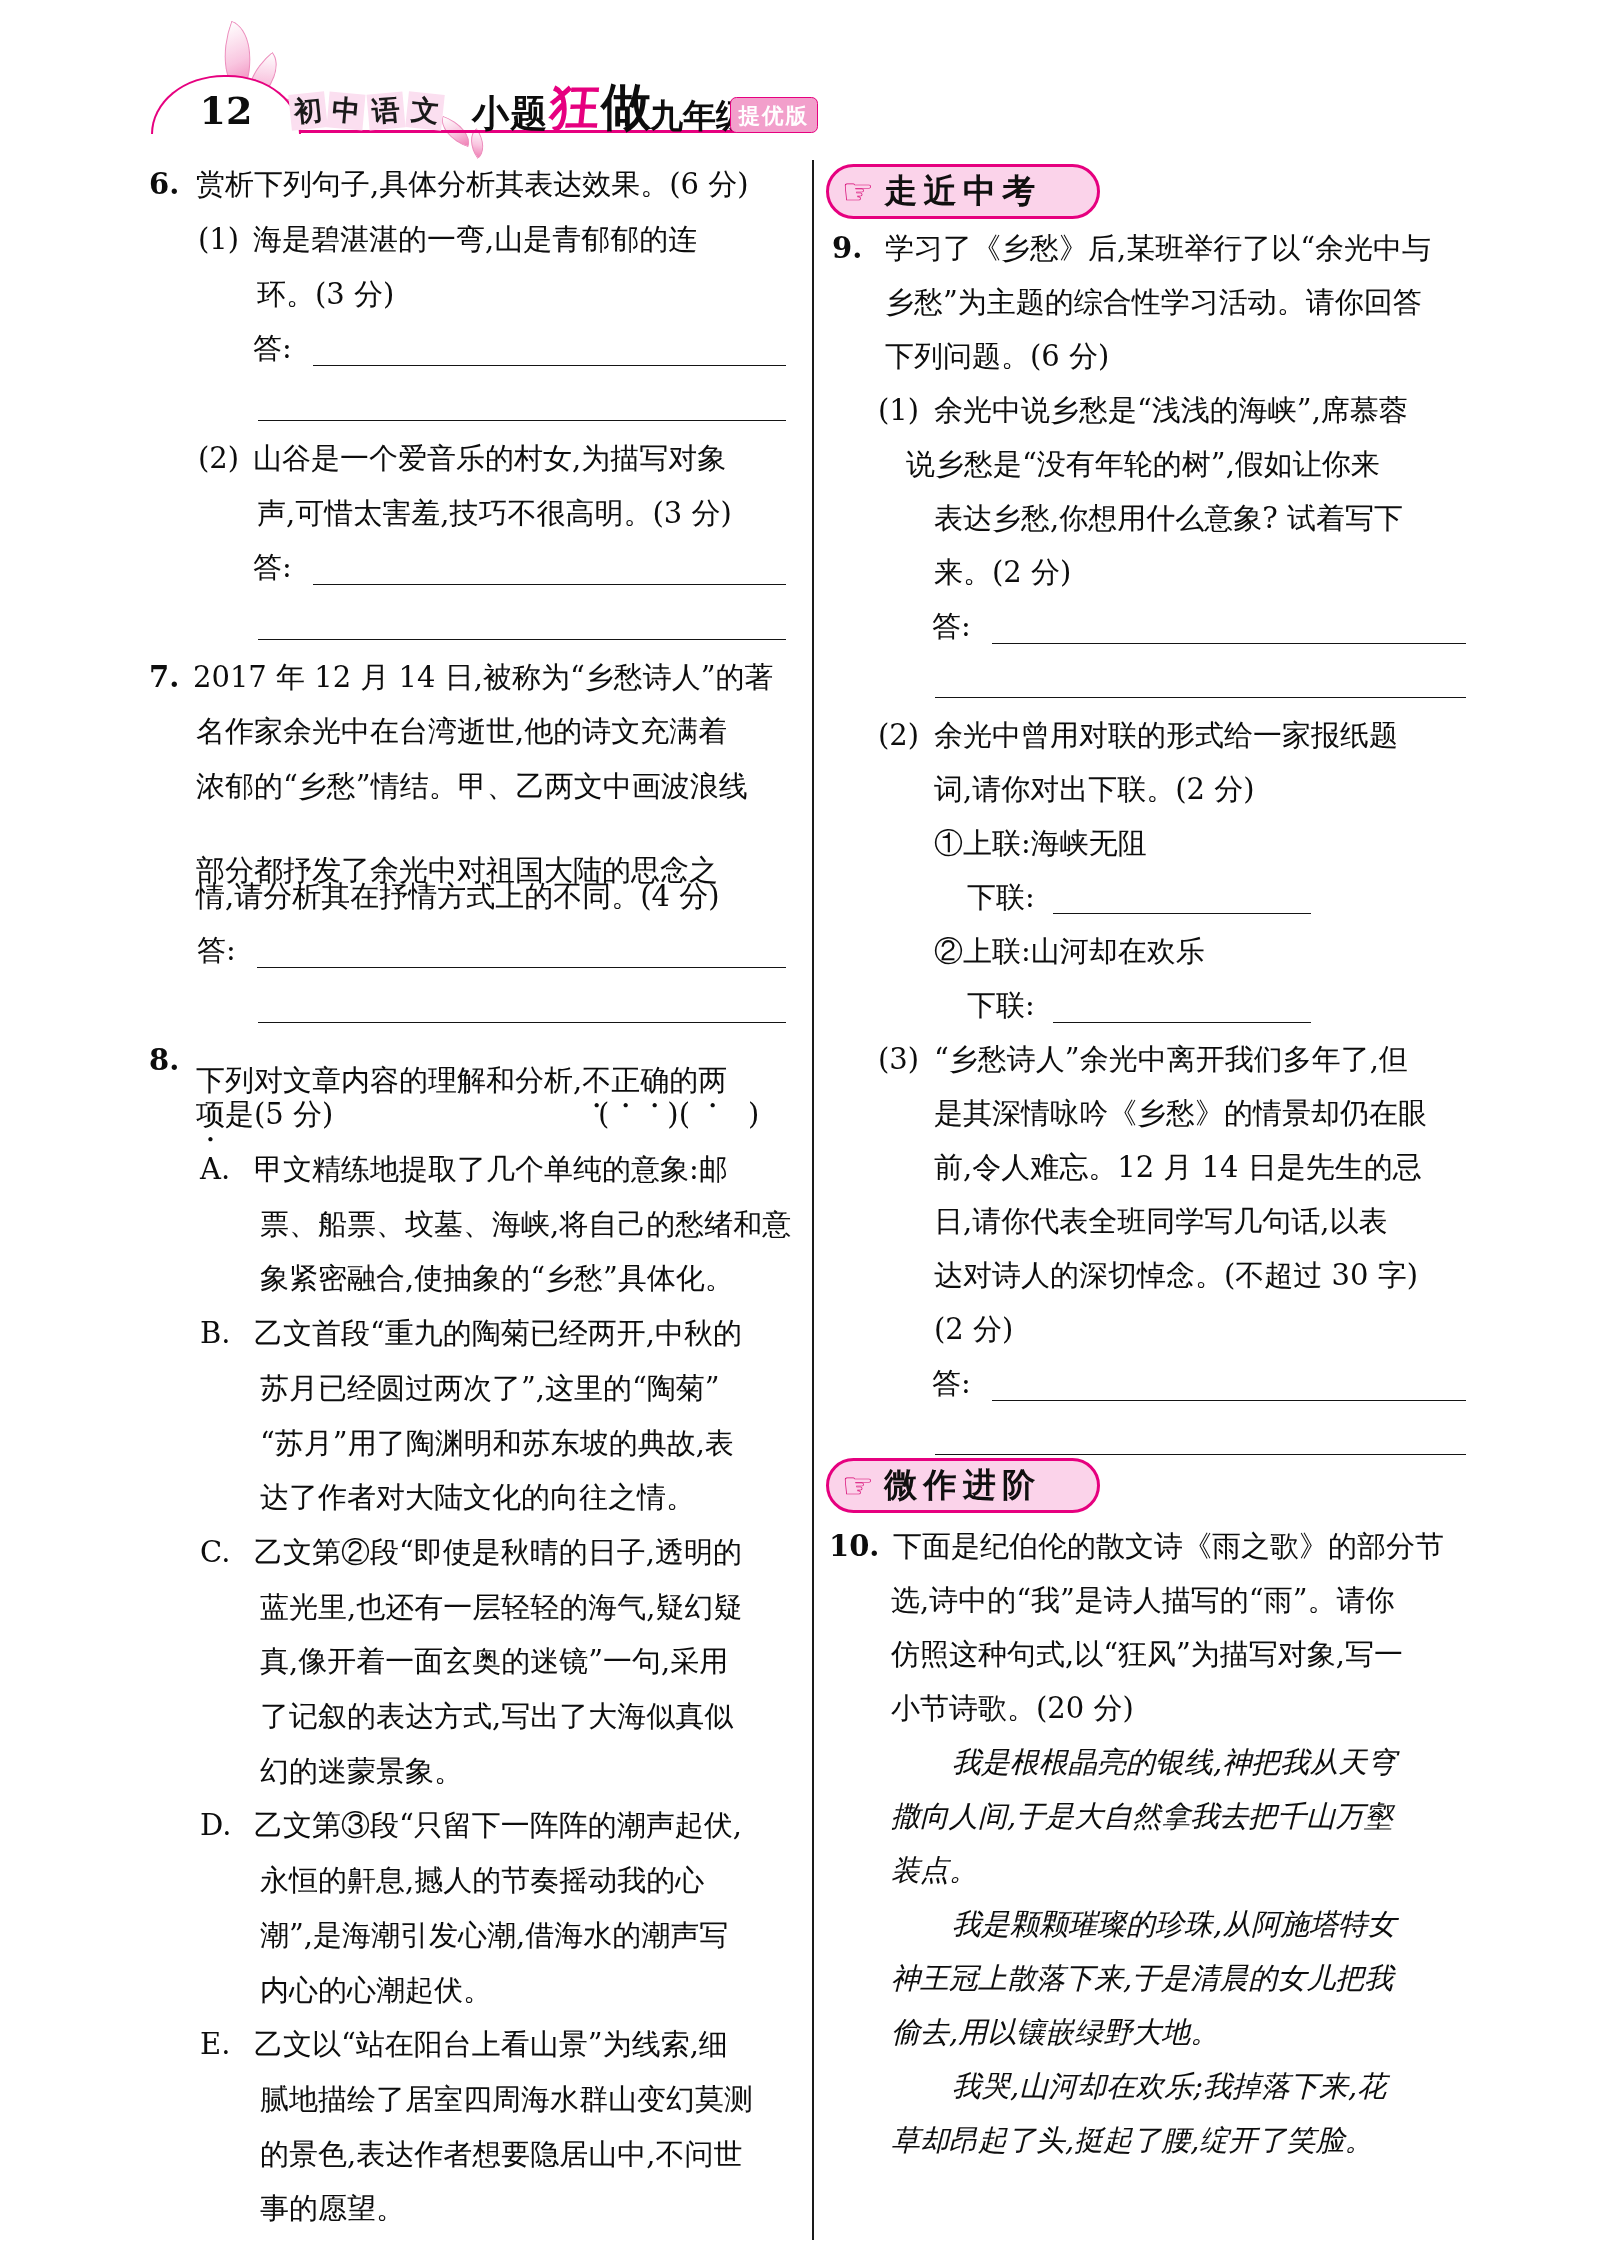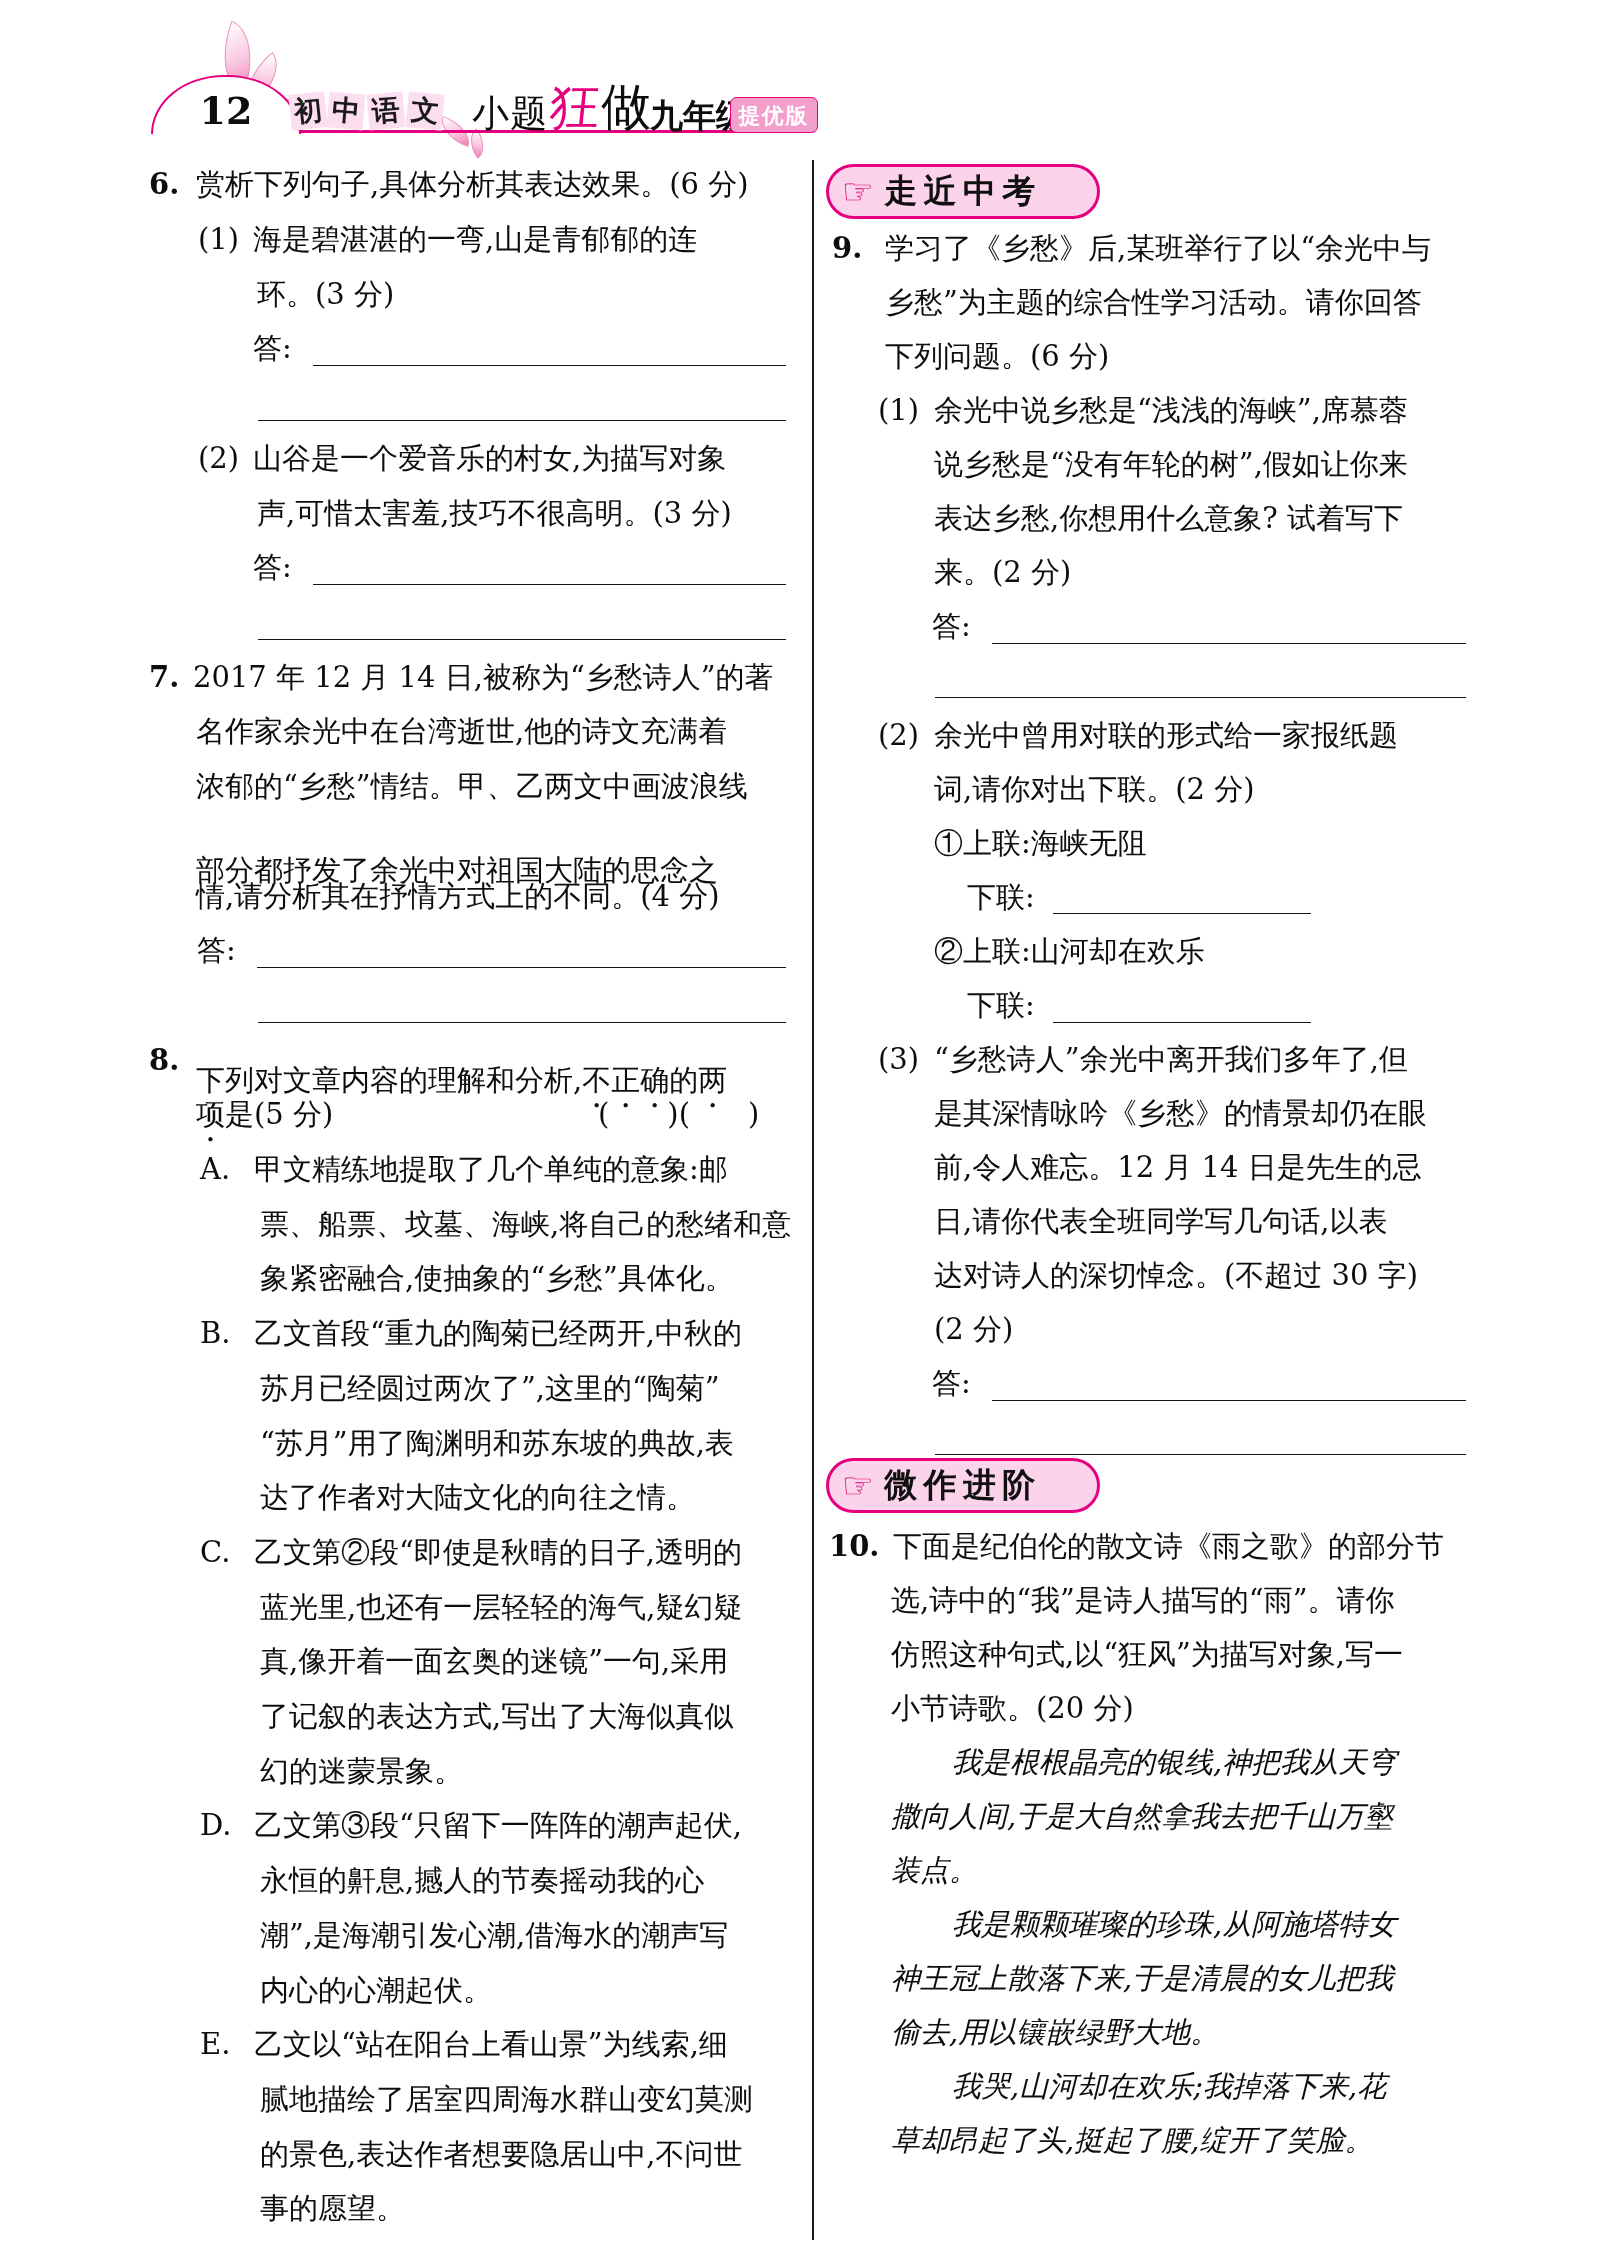--- a/index.html
+++ b/index.html
@@ -18,21 +18,21 @@
 
   
   .pgline{position:absolute;left:160px;top:130px;width:638px;height:3.2px;background:#e6007f;border-radius:1.9px;}
   .oval{position:absolute;left:151px;top:75px;width:146px;height:57px;background:#fff;
         border:2.5px solid #e6007f;border-bottom:none;border-radius:73px 73px 0 0 / 59px 59px 0 0;
         display:flex;align-items:flex-end;justify-content:center;}
   .pgnum{font-size:38px;font-weight:700;line-height:46px;}
   .sq{position:absolute;width:36px;height:36px;background:#fbdff0;display:flex;align-items:center;justify-content:center;
       font-family:"DejaVu Sans","Liberation Sans",sans-serif;font-weight:700;font-size:28px;color:#1a1a1a;}
   .logo{position:absolute;left:472px;top:66px;height:67px;display:flex;align-items:flex-end;
-        font-family:"DejaVu Sans","Liberation Sans",sans-serif;font-weight:400;}
+        font-family:"DejaVu Sans","Liberation Sans",sans-serif;font-weight:700;}
   .logo .l1{font-size:37px;line-height:39px;letter-spacing:1.3px;}
   .logo .l2{font-size:50px;line-height:51px;color:#e6007f;transform:skewX(-6deg);margin:0 1.3px;}
   .logo .l3{font-size:50px;line-height:51px;}
   .grade{position:absolute;left:650px;top:94px;font-family:"DejaVu Sans","Liberation Sans",sans-serif;
          font-weight:900;font-size:33px;}
   .edition{position:absolute;left:730px;top:97px;background:#f29fcb;border:1.9px solid #e6007f;border-radius:6.4px;
            padding:2.5px 7.6px;font-family:"DejaVu Sans","Liberation Sans",sans-serif;font-weight:700;
            font-size:21.6px;color:#ffffff;letter-spacing:1.9px;}
   .petal{position:absolute;border:1.3px solid #ea7fb4;border-radius:0 100% 0 100%;
          background:linear-gradient(135deg,#ffffff,#f9c0dd 55%,#ee71ad);opacity:.9;}
@@ -138,21 +138,21 @@
   <span class="btext">走近中考</span>
 </div>
 
 <span class="t n" style="left:832px;top:229px;">9.</span>
 <span class="t" style="left:885px;top:229px;">学习了《乡愁》后,某班举行了以“余光中与</span>
 <span class="t" style="left:885px;top:283px;">乡愁”为主题的综合性学习活动。请你回答</span>
 <span class="t" style="left:885px;top:337px;">下列问题。(6 分)</span>
 
 <span class="t" style="left:878px;top:391px;">(1)</span>
 <span class="t" style="left:934px;top:391px;">余光中说乡愁是“浅浅的海峡”,席慕蓉</span>
-<span class="t" style="left:934px;top:445px;">说乡愁是“没有年轮的树”,假如让你来</span>
+<span class="t" style="left:906px;top:445px;">说乡愁是“没有年轮的树”,假如让你来</span>
 <span class="t" style="left:934px;top:499px;">表达乡愁,你想用什么意象? 试着写下</span>
 <span class="t" style="left:934px;top:553px;">来。(2 分)</span>
 <span class="t" style="left:932px;top:607px;">答:</span>
 <div class="ul" style="left:992px;top:643px;width:474px;"></div>
 <div class="ul" style="left:935px;top:697px;width:531px;"></div>
 
 <span class="t" style="left:878px;top:716px;">(2)</span>
 <span class="t" style="left:934px;top:716px;">余光中曾用对联的形式给一家报纸题</span>
 <span class="t" style="left:934px;top:770px;">词,请你对出下联。(2 分)</span>
 <span class="t" style="left:934px;top:824px;">①上联:海峡无阻</span>

